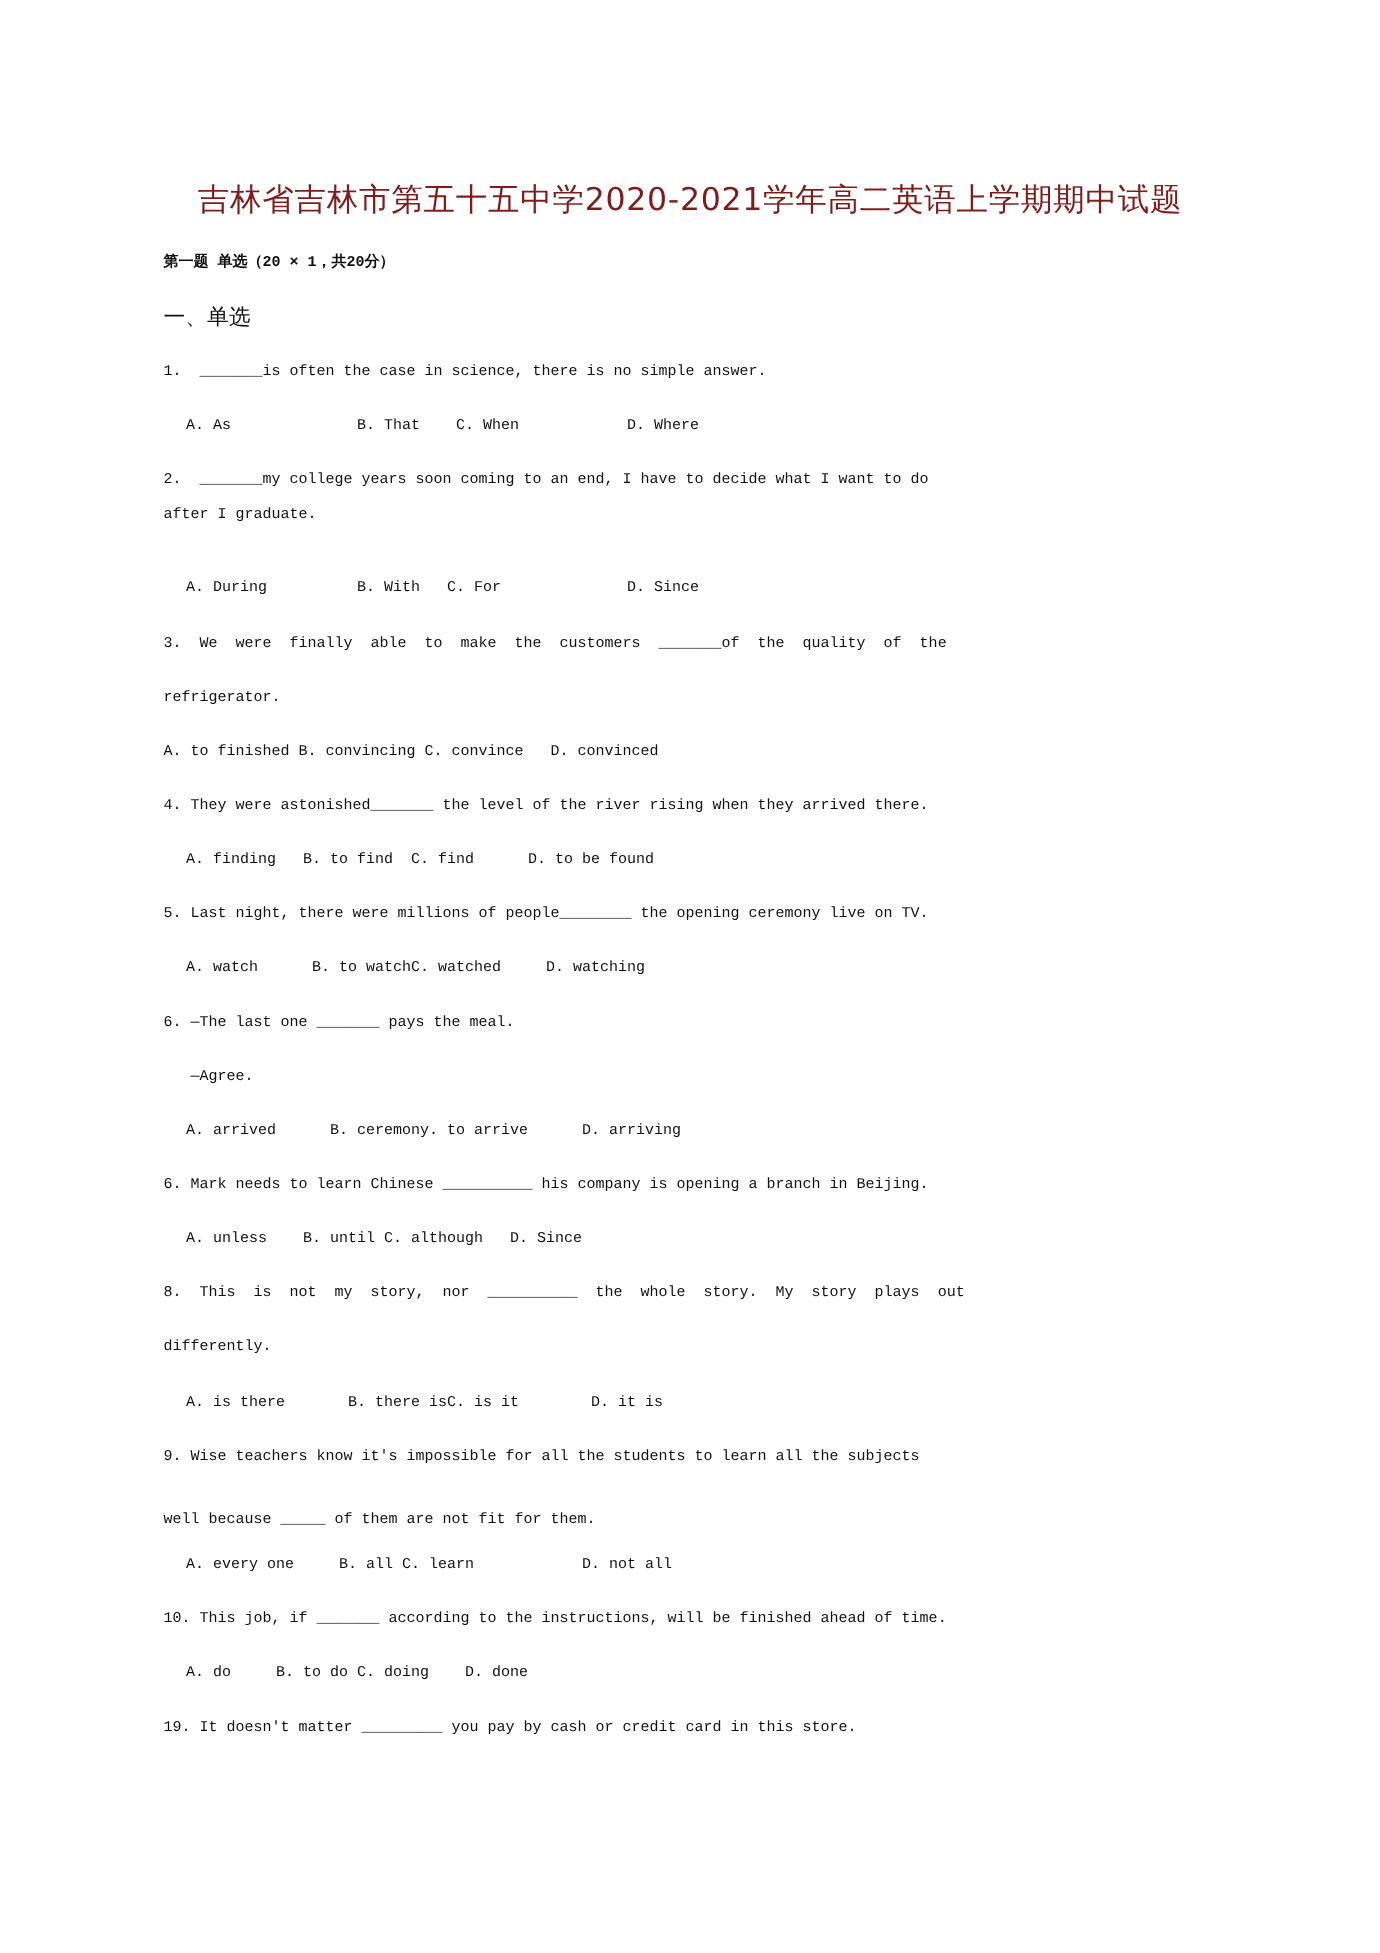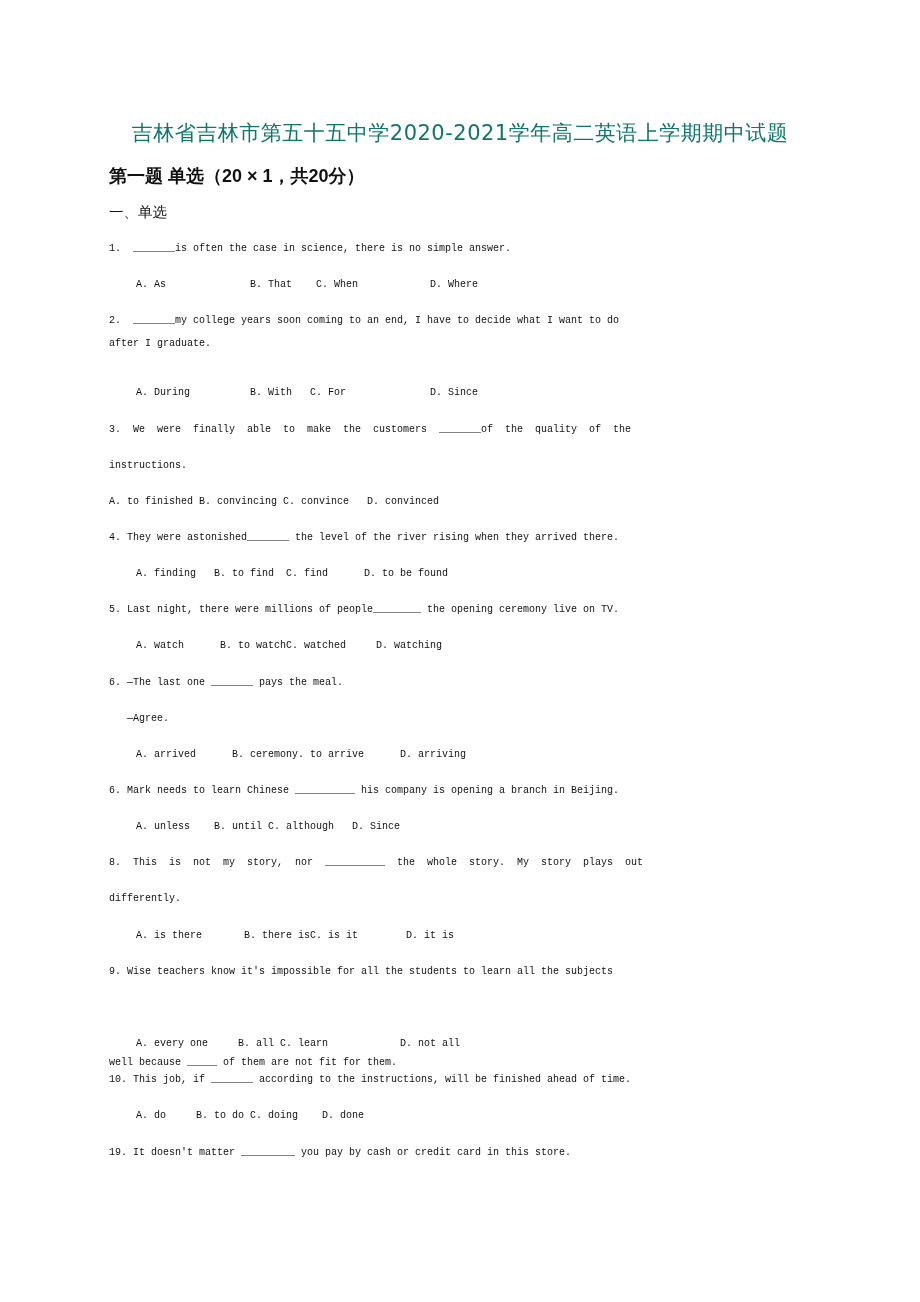--- a/index.html
+++ b/index.html
@@ -1,62 +1,62 @@
 <!DOCTYPE html>
 <html><head>
 <meta charset="utf-8">
 <style>
   html, body { margin: 0; padding: 0; background: #ffffff; }
   body { width: 920px; height: 1302px; position: relative; overflow: hidden;
          font-family: "Liberation Mono", "DejaVu Sans Mono", monospace; color: #111; }
   .title { position: absolute; top: 119px; left: 0; width: 920px; text-align: center;
-           font-family: "DejaVu Sans", sans-serif; font-size: 21px; color: #0f766e;
+           font-family: "DejaVu Sans", sans-serif; font-size: 21px; color: #7f1d1d;
            letter-spacing: 0.5px; white-space: nowrap; }
   .line { position: absolute; left: 109px; font-size: 10px; white-space: pre; line-height: 18px; }
-  .section { font-family: Liberation Sans, sans-serif; font-size: 18px; font-weight: bold; }
+  .section { font-family: Liberation Mono, monospace; font-size: 10px; font-weight: bold; }
   .sub { font-family: Liberation Serif, serif; font-size: 14.5px; }
-  .indent { left: 136px; text-align: center; }
+  .indent { left: 124px; text-align: center; }
 </style>
 </head>
 <body>
 
 <div>
   <div class="title">吉林省吉林市第五十五中学2020-2021学年高二英语上学期期中试题</div>
   <div class="line section" style="top:167px">第一题 单选（20 × 1，共20分）</div>
   <div class="line sub" style="top:203px">一、单选</div>
 
   <div class="line" style="top:240px">1.  _______is often the case in science, there is no simple answer.</div>
   <div class="line indent" style="top:276px">A. As              B. That    C. When            D. Where</div>
 
   <div class="line" style="top:312px">2.  _______my college years soon coming to an end, I have to decide what I want to do</div>
   <div class="line" style="top:335px">after I graduate.</div>
   <div class="line indent" style="top:384px">A. During          B. With   C. For              D. Since</div>
 
   <div class="line" style="top:421px">3.  We  were  finally  able  to  make  the  customers  _______of  the  quality  of  the</div>
-  <div class="line" style="top:457px">instructions.</div>
+  <div class="line" style="top:457px">refrigerator.</div>
   <div class="line" style="top:493px">A. to finished B. convincing C. convince   D. convinced</div>
 
   <div class="line" style="top:529px">4. They were astonished_______ the level of the river rising when they arrived there.</div>
   <div class="line indent" style="top:565px">A. finding   B. to find  C. find      D. to be found</div>
 
   <div class="line" style="top:601px">5. Last night, there were millions of people________ the opening ceremony live on TV.</div>
   <div class="line indent" style="top:637px">A. watch      B. to watchC. watched     D. watching</div>
 
   <div class="line" style="top:674px">6. —The last one _______ pays the meal.</div>
   <div class="line" style="top:710px">   —Agree.</div>
   <div class="line indent" style="top:746px">A. arrived      B. ceremony. to arrive      D. arriving</div>
 
   <div class="line" style="top:782px">6. Mark needs to learn Chinese __________ his company is opening a branch in Beijing.</div>
   <div class="line indent" style="top:818px">A. unless    B. until C. although   D. Since</div>
 
   <div class="line" style="top:854px">8.  This  is  not  my  story,  nor  __________  the  whole  story.  My  story  plays  out</div>
   <div class="line" style="top:890px">differently.</div>
   <div class="line indent" style="top:927px">A. is there       B. there isC. is it        D. it is</div>
 
   <div class="line" style="top:963px">9. Wise teachers know it's impossible for all the students to learn all the subjects</div>
-  <div class="line" style="top:1054px">well because _____ of them are not fit for them.</div>
+  <div class="line" style="top:1005px">well because _____ of them are not fit for them.</div>
   <div class="line indent" style="top:1035px">A. every one     B. all C. learn            D. not all</div>
 
   <div class="line" style="top:1071px">10. This job, if _______ according to the instructions, will be finished ahead of time.</div>
   <div class="line indent" style="top:1107px">A. do     B. to do C. doing    D. done</div>
 
   <div class="line" style="top:1144px">19. It doesn't matter _________ you pay by cash or credit card in this store.</div>
 </div>
 
 </body></html>

